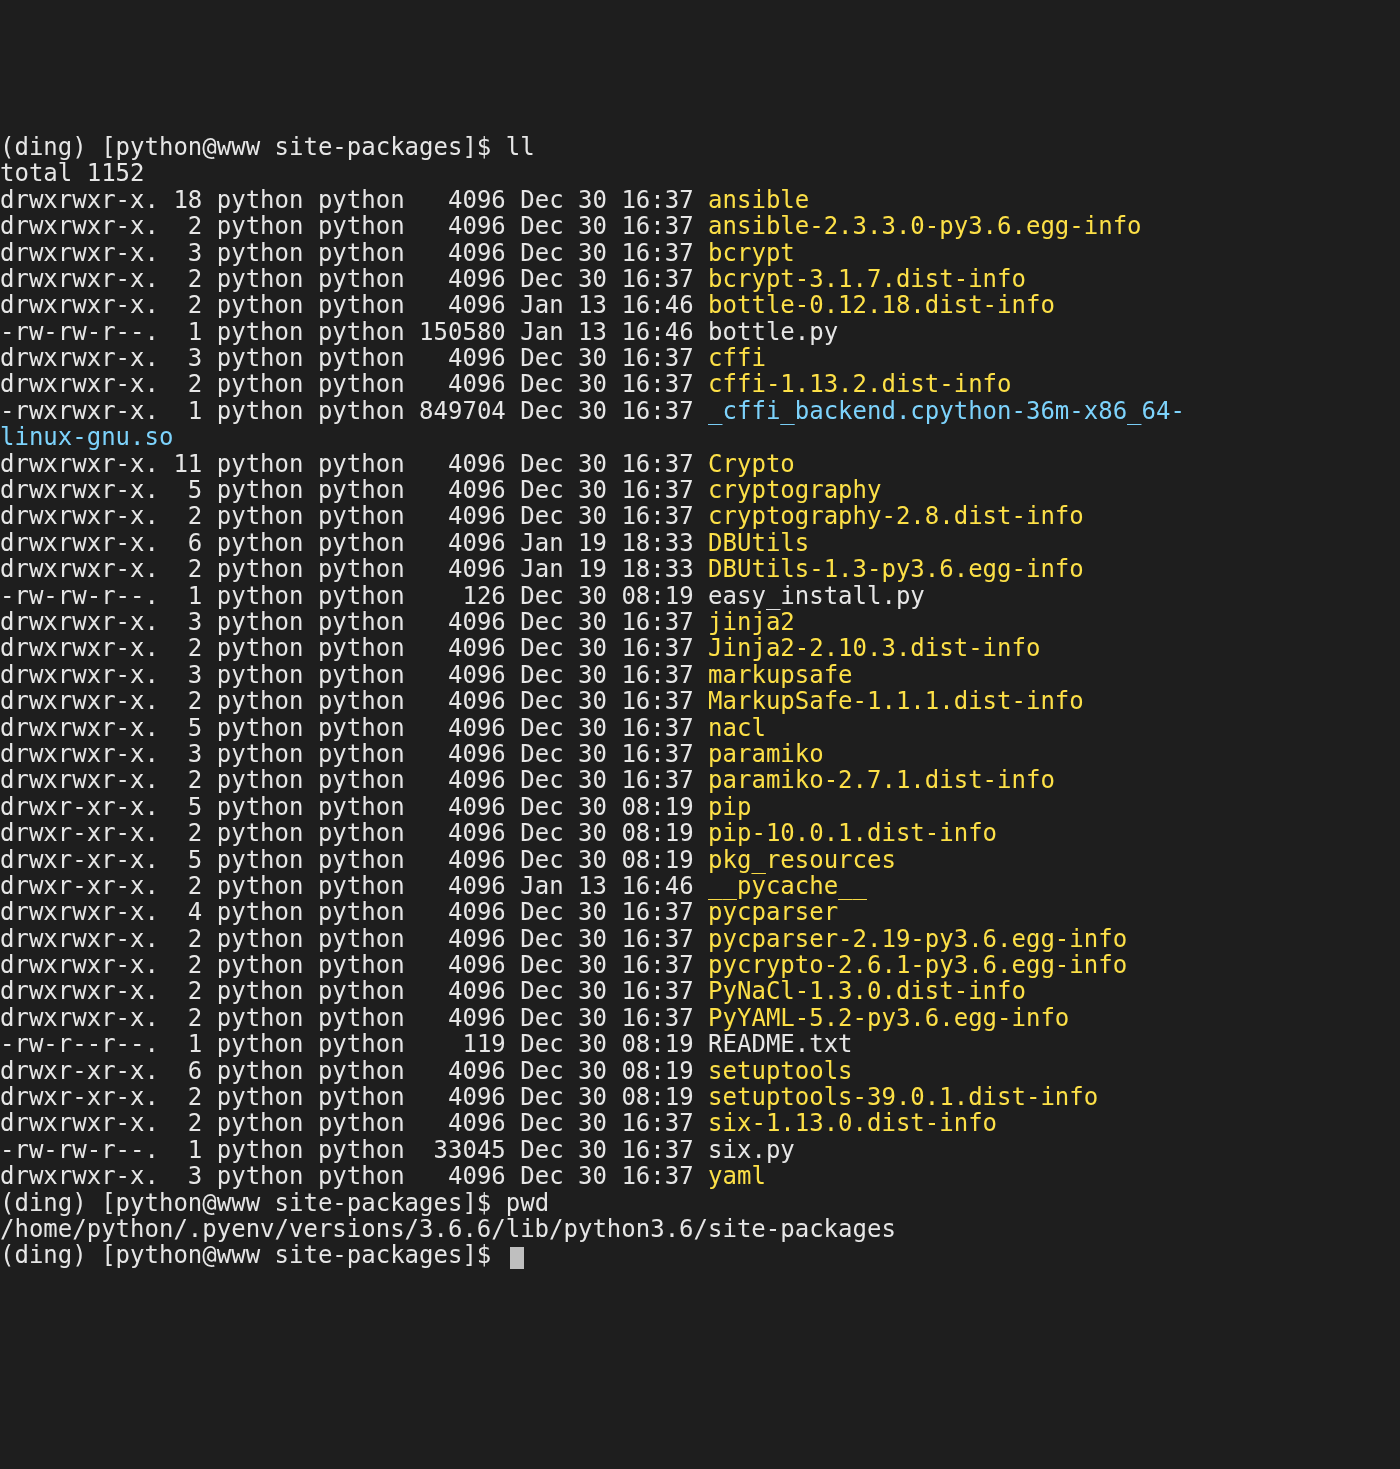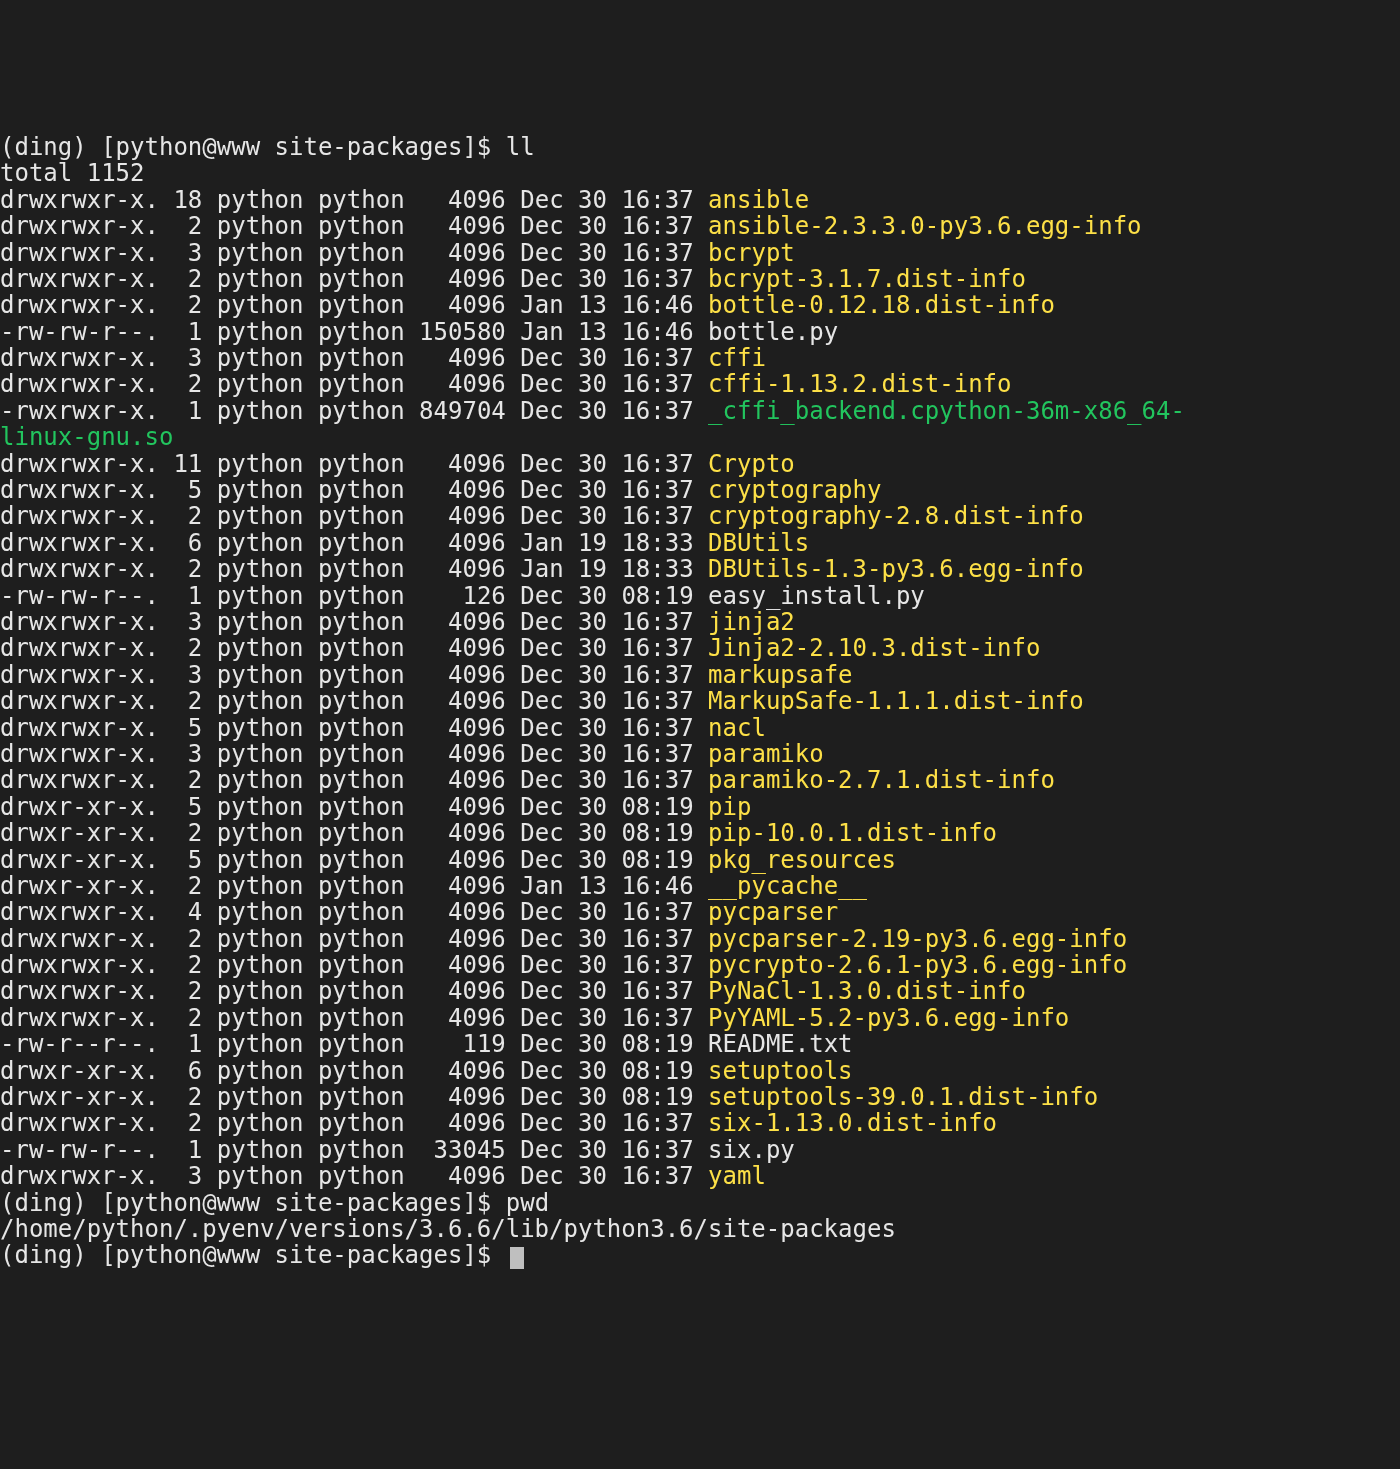--- a/index.html
+++ b/index.html
@@ -12,21 +12,21 @@
     line-height: 1.1;
     white-space: pre;
     overflow-x: hidden;
   }
   .terminal {
     padding: 2px 0 0 0;
   }
   .line { display: block; }
   .white { color: #e6e6e6; }
   .blue  { color: #fde047; }
-  .green { color: #22c55e; }
+  .green { color: #7dd3fc; }
   .cursor {
     display: inline-block;
     width: 14px;
     height: 22px;
     background: #bfbfbf;
     vertical-align: text-bottom;
     margin-left: 4px;
   }
 </style>
 </head>

